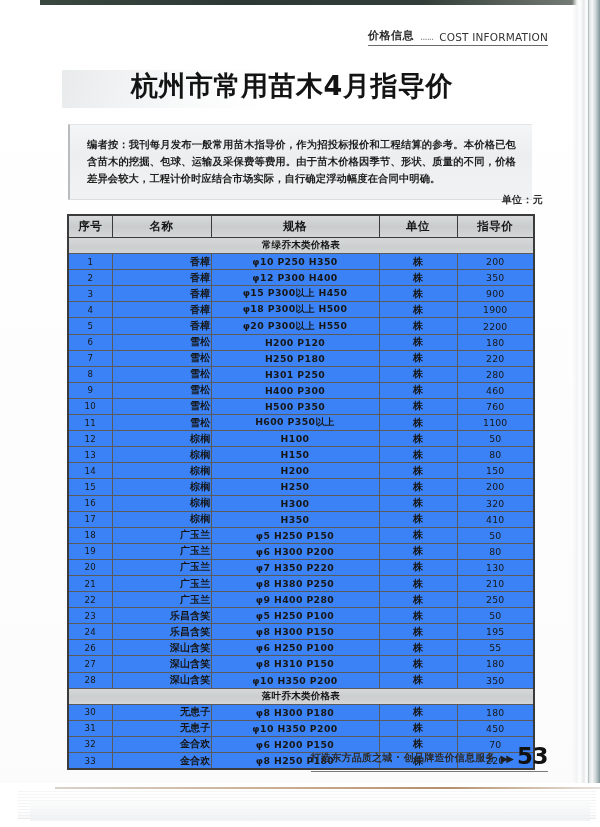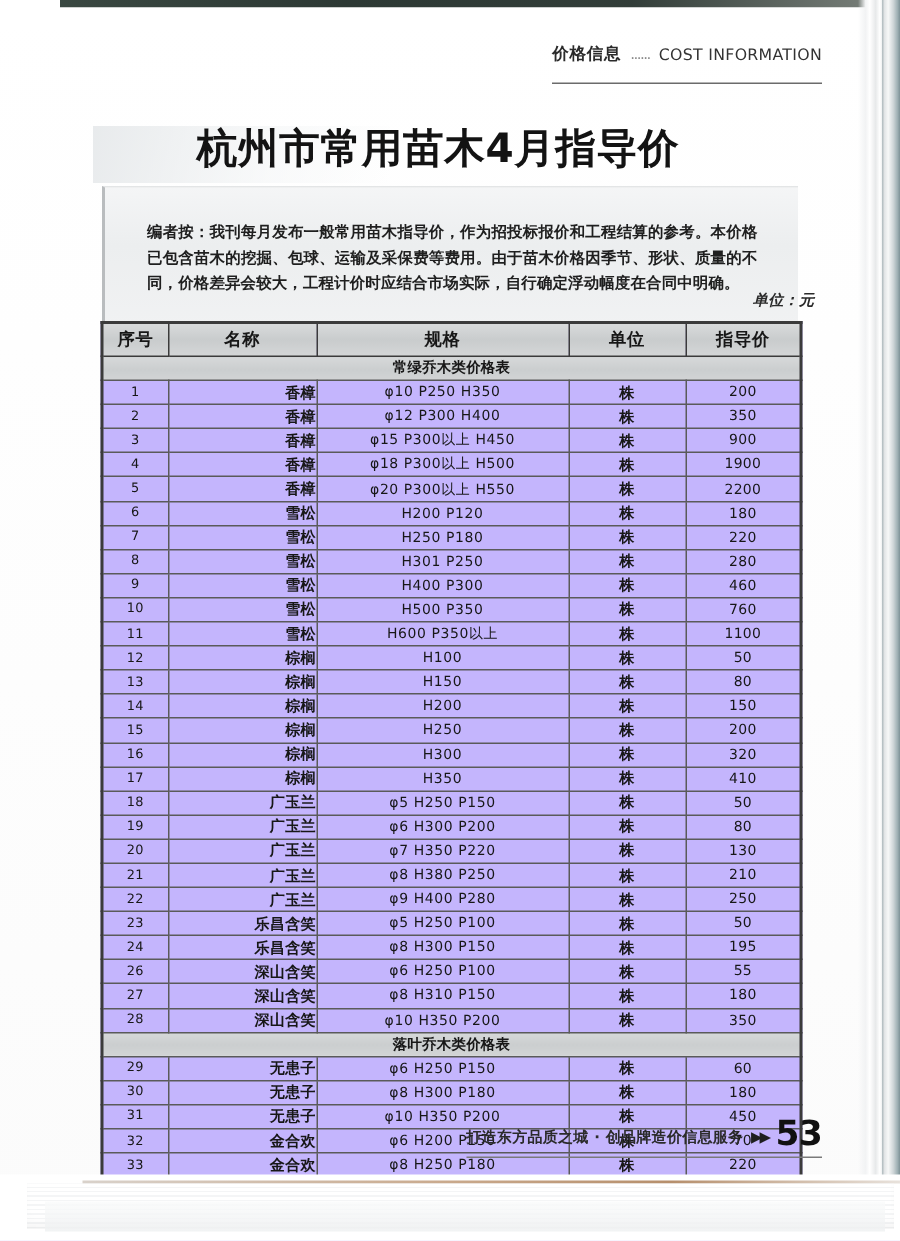--- a/index.html
+++ b/index.html
@@ -92,21 +92,21 @@
   }
 
   
   .running-head {
     position: absolute;
     right: 52px; top: 28px;
     display: flex;
     align-items: flex-end;
     gap: 6px;
     border-bottom: 1px solid #6b6b6b;
-    padding-bottom: 12px;
+    padding-bottom: 2px;
   }
   .rh-cn {
     font-size: 11px;
     font-weight: bold;
     letter-spacing: .5px;
     color: #2a2a2a;
   }
   .rh-dots {
     font-size: 10px;
     color: #8a8a8a;
@@ -116,21 +116,21 @@
   .rh-en {
     font-size: 10.5px;
     font-weight: normal;
     letter-spacing: .2px;
     color: #333;
   }
 
   
   .title-band {
     position: absolute;
-    left: 62px; top: 76px;
+    left: 62px; top: 62px;
     width: 460px; height: 52px; padding-left: 42px;
   }
   .title-band .wash {
     position: absolute;
     left: 0; top: 8px;
     width: 198px; height: 38px;
     background: linear-gradient(105deg, rgba(228,231,233,.85) 0%, rgba(243,245,246,.55) 60%, rgba(255,255,255,0) 100%);
   }
   .title-text {
     position: absolute;
@@ -151,49 +151,48 @@
     left: 68px; top: 124px;
     width: 464px;
     box-sizing: border-box;
     padding: 7px 12px 8px 13px;
     background: linear-gradient(180deg,#f4f5f6 0%,#eceeef 40%,#f1f2f3 100%);
     border-left: 2px solid #b9bcbe;
     border-top: 1px solid #e3e5e6;
     border-bottom: 1px solid #dcdedf;
   }
   .note-box p {
-    margin: 15px;
+    margin: 4px;
     font-size: 10.3px;
     font-weight: bold;
     line-height: 17px;
     color: #1f1f1f;
     text-align: justify;
     letter-spacing: .1px;
   }
 
   
   .unit-line {
     position: absolute;
     right: 57px; top: 193px;
     font-size: 10px;
     font-weight: bold;
     color: #2a2a2a;
     letter-spacing: .3px;
-    font-style: italic;
   }
 
   
   .price-table {
     position: absolute;
     left: 67px; top: 214px;
     width: 466px;
     border-collapse: collapse;
     table-layout: fixed;
     border: 2px solid #3b3b3b;
-    background: #c4b5fd;
+    background: #3b82f6;
   }
   .price-table col.c-no    { width: 44px; }
   .price-table col.c-name  { width: 99px; }
   .price-table col.c-spec  { width: 168px; }
   .price-table col.c-unit  { width: 78px; }
   .price-table col.c-price { width: 77px; }
 
   .price-table th,
   .price-table td {
     border: 1px solid #5a5a5a;
@@ -211,21 +210,21 @@
   }
   .price-table tbody td {
     height: 15.1px;
     font-size: 9.6px;
     font-weight: bold;
     letter-spacing: .2px;
     padding: 0;
   }
   .price-table td.col-no    { font-size: 8.6px; font-weight: normal; }
   .price-table td.col-name  { font-size: 10px; text-align: right; }
-  .price-table td.col-spec  { font-size: 9.3px; letter-spacing: .4px; font-weight: normal; }
+  .price-table td.col-spec  { font-size: 9.3px; letter-spacing: .4px; font-weight: bold; }
   .price-table td.col-unit  { font-size: 10px; }
   .price-table td.col-price { font-size: 9.3px; font-weight: normal; }
 
   .section-row td {
     height: 16px;
     background: linear-gradient(180deg,#d6d8d9 0%,#cbcecf 55%,#d2d4d5 100%);
     font-size: 10.3px;
     font-weight: bold;
     letter-spacing: 1px;
     border-left-color: #3b3b3b;
@@ -498,27 +497,20 @@
         <td class="col-no">28</td>
         <td class="col-name">深山含笑</td>
         <td class="col-spec">φ10   H350  P200</td>
         <td class="col-unit">株</td>
         <td class="col-price">350</td>
       </tr>
       <tr class="section-row">
         <td colspan="5">落叶乔木类价格表</td>
       </tr>
       <tr>
-        <td class="col-no">29</td>
-        <td class="col-name">无患子</td>
-        <td class="col-spec">φ6    H250  P150</td>
-        <td class="col-unit">株</td>
-        <td class="col-price">60</td>
-      </tr>
-      <tr>
         <td class="col-no">30</td>
         <td class="col-name">无患子</td>
         <td class="col-spec">φ8    H300  P180</td>
         <td class="col-unit">株</td>
         <td class="col-price">180</td>
       </tr>
       <tr>
         <td class="col-no">31</td>
         <td class="col-name">无患子</td>
         <td class="col-spec">φ10   H350  P200</td>

